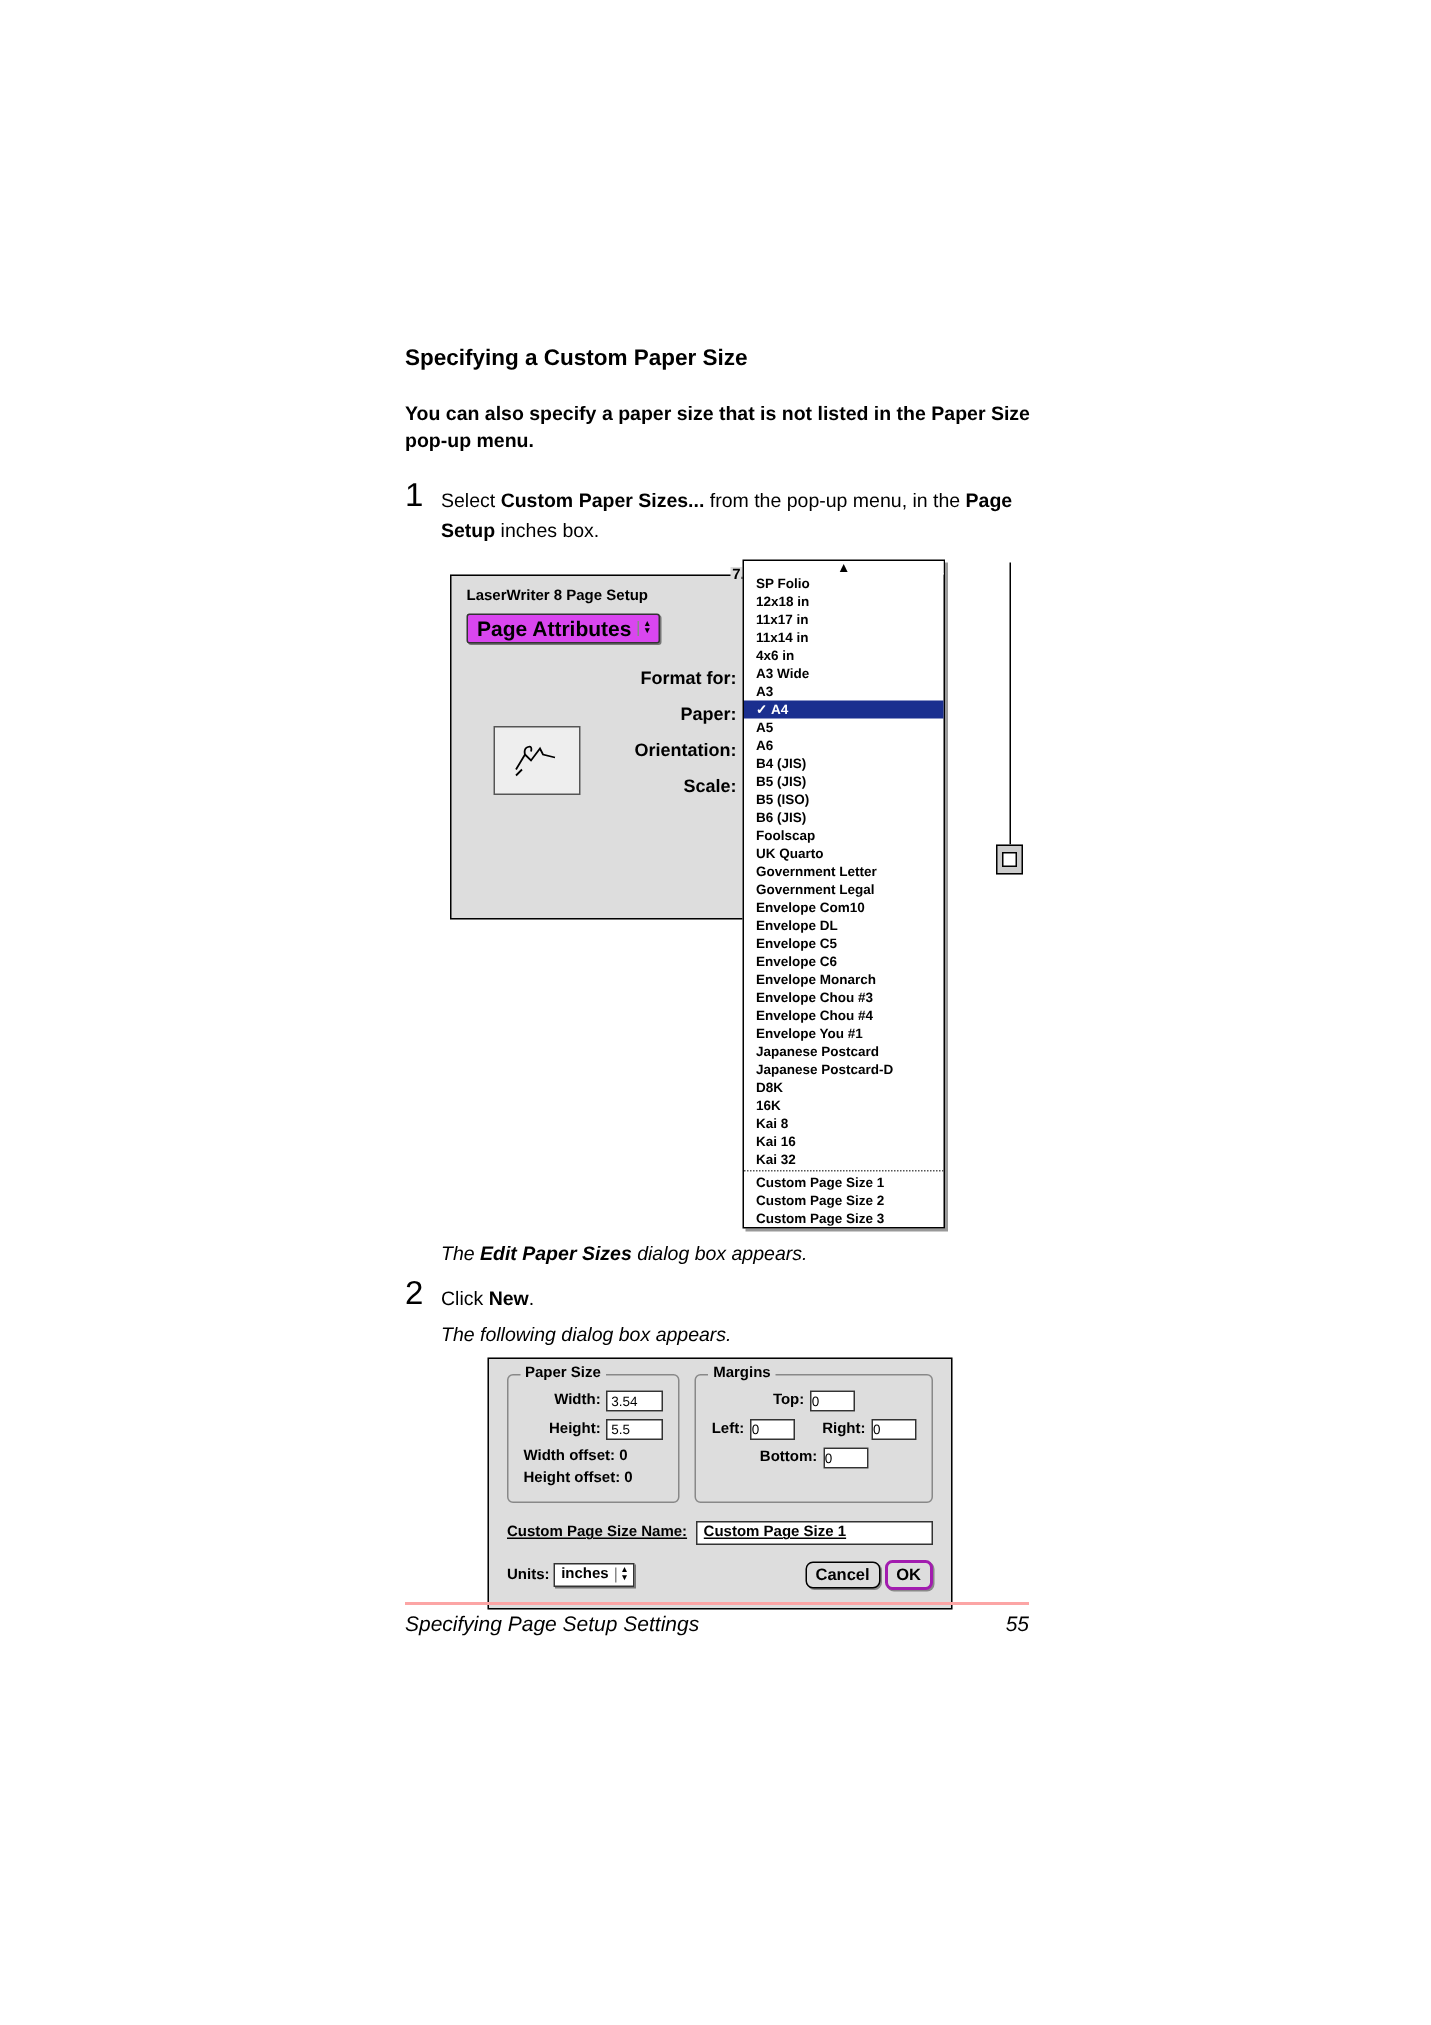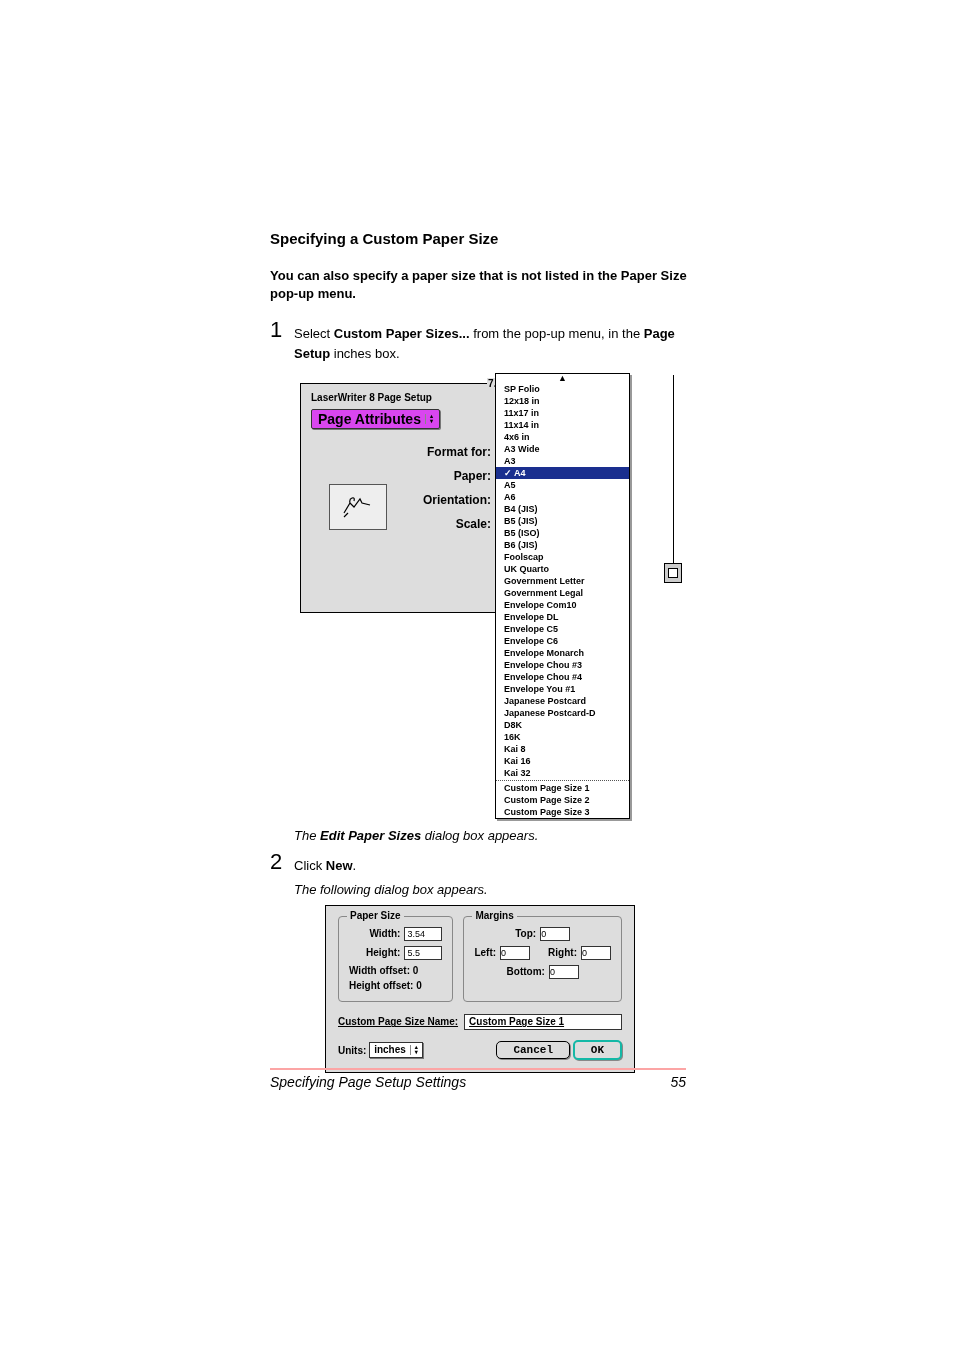--- a/index.html
+++ b/index.html
@@ -67,22 +67,22 @@
 .frow label { text-align:right; flex:1; margin-right:4px; }
 .frow input { width: 38px; height:14px; font-size:9px; padding:0 2px; border:1px solid #333; background:#fff;}
 .offset-row { font-size:10px; margin-top:4px; }
 .name-row { display:flex; align-items:center; margin-top:12px; gap:6px;text-decoration:underline;}
 .name-row input { flex:1; height:16px; font-size:10px; font-weight:bold; border:1px solid #333; padding:0 4px; background:#fff;}
 .bottom-row { display:flex; align-items:center; justify-content:space-between; margin-top:10px;}
 .units-sel { display:inline-flex; align-items:center; border:1px solid #333; background:#fff; padding:0 4px; height:16px; box-shadow:1px 1px 0 #777;}
 .units-sel .sep { border-left:1px solid #888; height:10px; margin:0 4px;}
 .units-sel .arrows::before { content: "\25B4"; display:block; font-size:6px; line-height:5px; }
 .units-sel .arrows::after { content: "\25BE"; display:block; font-size:6px; line-height:5px; }
-.btn { display:inline-block; border:1px solid #000; border-radius:5px; padding:2px 16px; background:#ddd; font-size:11px; font-weight:bold; box-shadow:1px 1px 0 #888;font-family:Liberation Mono, monospace;}
-.btn.primary { border:2px solid #14b8a6;text-align:right; }
+.btn { display:inline-block; border:1px solid #000; border-radius:5px; padding:2px 6px; background:#ddd; font-size:11px; font-weight:bold; box-shadow:1px 1px 0 #888;}
+.btn.primary { border:2px solid #a21caf;text-align:right; }
 
 .footer {
   position: absolute; left: 270px; right: 268px; bottom: 260px;
   border-top: 2px solid #fca5a5; padding-top: 4px;
   display:flex; justify-content:space-between; font-style: italic; font-size: 14px;
 }
 </style>
 </head>
 <body>
 

